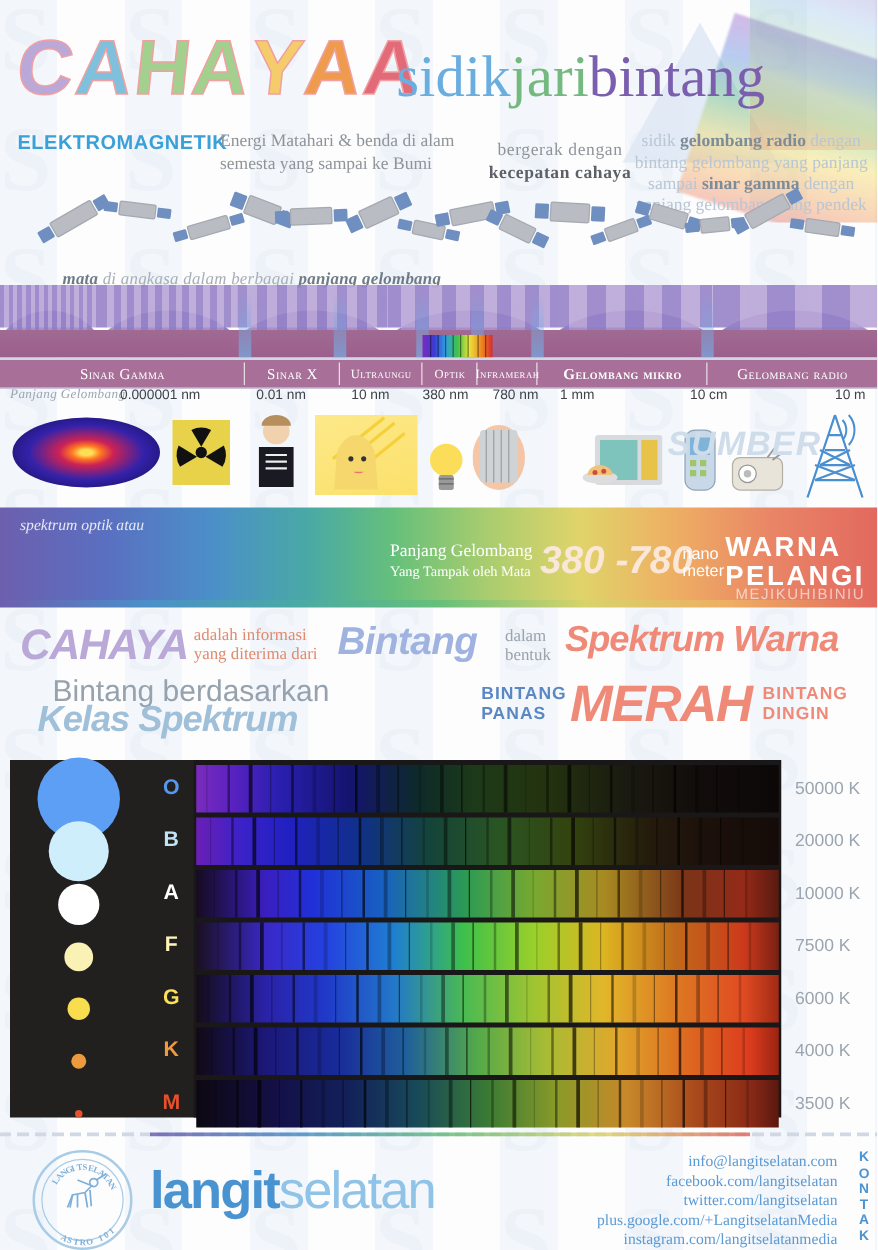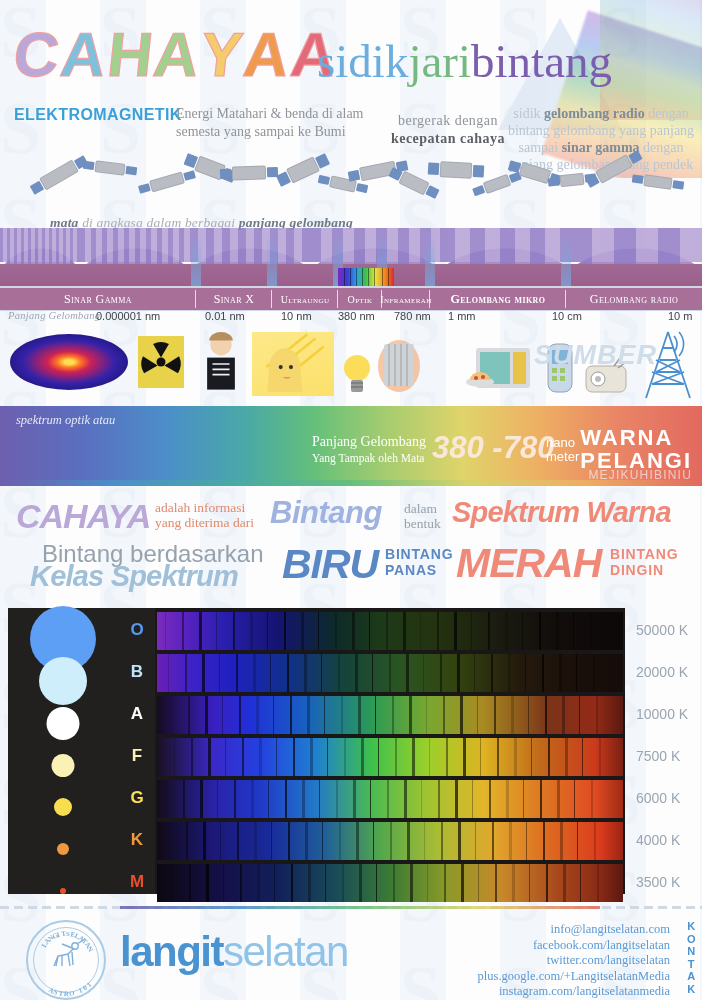--- a/index.html
+++ b/index.html
@@ -468,21 +468,20 @@
       <span>yang diterima dari</span>
     </div>
     <div class="m m3">Bintang</div>
     <div class="m m4">
       <span>dalam</span><br>
       <span>bentuk</span>
     </div>
     <div class="m m5">Spektrum Warna</div>
     <div class="m m6">Bintang berdasarkan</div>
     <div class="m m7">Kelas Spektrum</div>
-    <div class="m m8">BIRU</div>
     <div class="m m9">
       <span>BINTANG</span><br>
       <span>PANAS</span>
     </div>
     <div class="m m10">MERAH</div>
     <div class="m m11">
       <span>BINTANG</span><br>
       <span>DINGIN</span>
     </div>
   </div>

